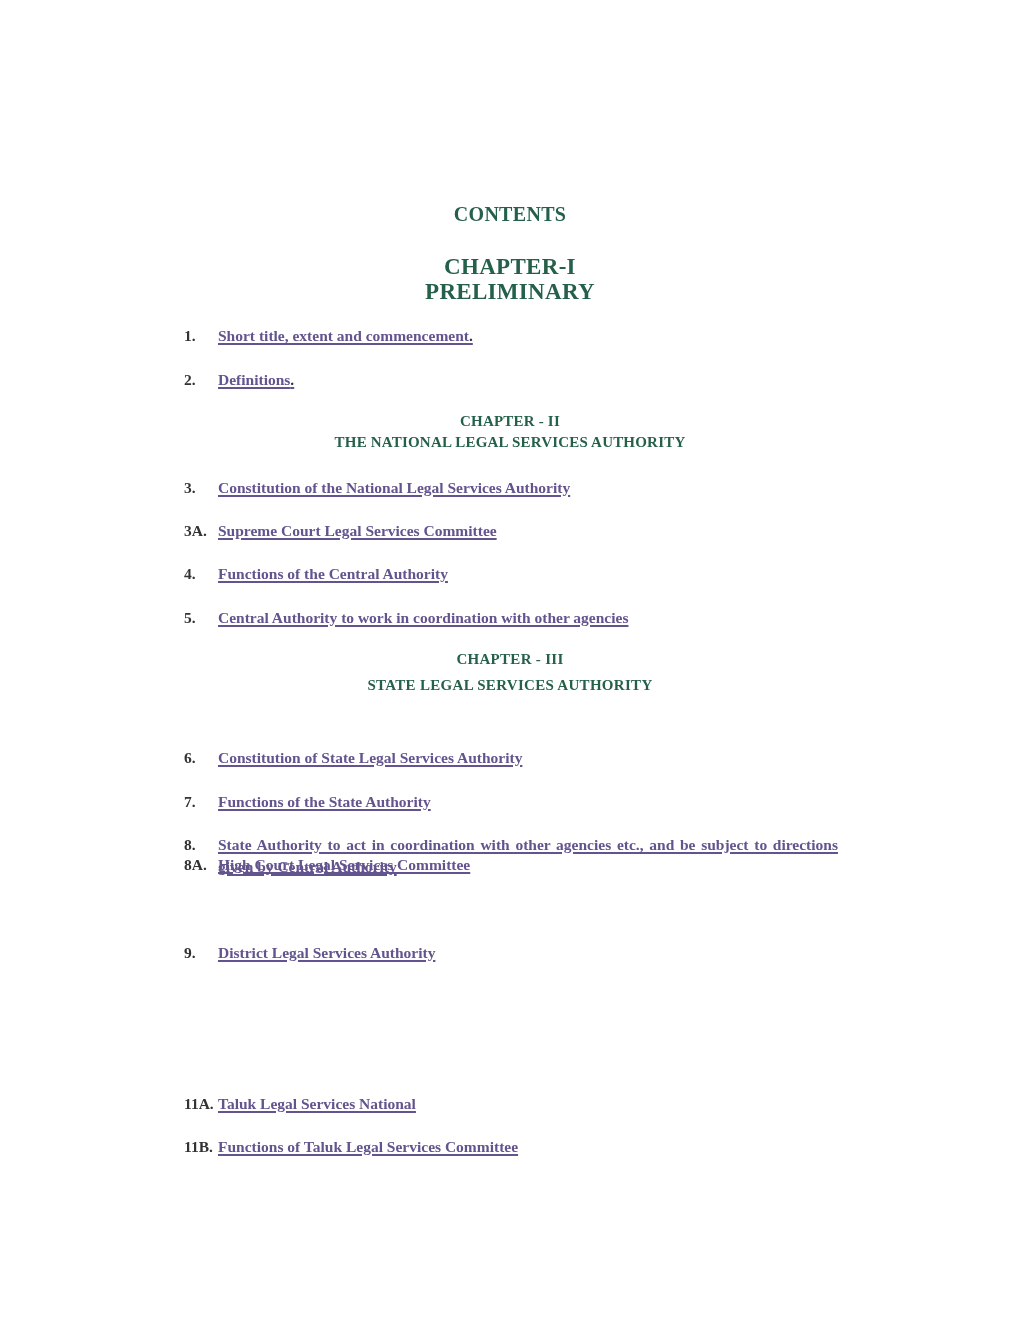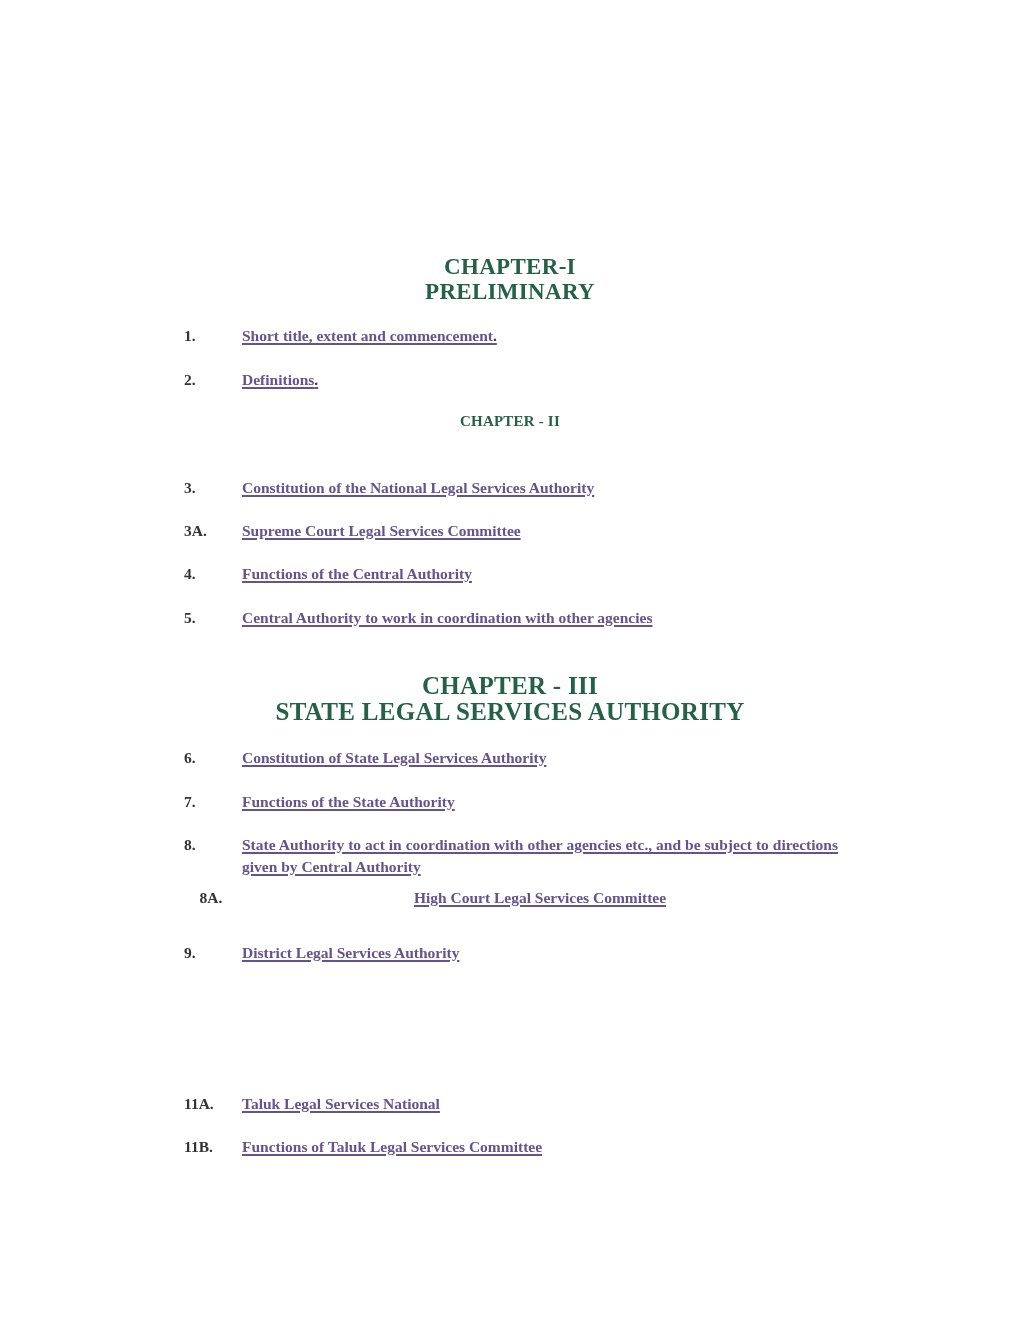--- a/index.html
+++ b/index.html
@@ -70,22 +70,22 @@
     line-height: 25px;
     letter-spacing: 0.3px;
   }
   #chapter2-heading {
     top: 411px;
     font-size: 15px;
     line-height: 21px;
     letter-spacing: 0.2px;
   }
   #chapter3-heading {
-    top: 673px;
-    font-size: 25px;
+    top: 646px;
+    font-size: 15px;
     line-height: 26px;
     letter-spacing: 0.3px;
   }
 
   
   .toc-entry {
     position: absolute;
     left: 184px;
     width: 654px;
     font-size: 15.5px;
@@ -95,21 +95,21 @@
     position: absolute;
     left: 0;
     top: 0;
     width: 54px;
     color: #333333;
     font-weight: bold;
     font-size: 15.5px;
   }
   .toc-link {
     display: block;
-    margin-left: 58px;
+    margin-left: 34px;
     color: #63538E;
     font-weight: bold;
     text-decoration: underline;
     text-underline-offset: 2px;
     text-decoration-thickness: 1.5px;
   }
   .toc-link.justified {
     text-align: justify;
     text-align-last: left;
   }
@@ -122,51 +122,53 @@
   
   #entry-1   { top: 325px; }
   #entry-2   { top: 369px; }
   #entry-3   { top: 477px; }
   #entry-3A  { top: 520px; font-family: Liberation Serif, serif; }
   #entry-4   { top: 563px; }
   #entry-5   { top: 607px; }
   #entry-6   { top: 747px; }
   #entry-7   { top: 791px; }
   #entry-8   { top: 834px; }
-  #entry-8A  { top: 887px; text-align: center; }
+  #entry-8A  { top: 854px; }
   #entry-9   { top: 942px; }
   #entry-10  { top: 985px; }
   #entry-11  { top: 1028px; }
   #entry-11A { top: 1093px; }
   #entry-11B { top: 1136px; }
 </style>
 </head>
 <body>
 
 <div class="page">
 
 
+  <div class="contents-heading">CONTENTS</div>
 
   <div class="chapter-heading" id="chapter1-heading">
     <span class="ch-num">CHAPTER-I</span>
     <span class="ch-name">PRELIMINARY</span>
   </div>
 
   <div class="toc-entry" id="entry-1">
     <span class="toc-num">1.</span>
     <span class="toc-link"><span>Short title, extent and commencement</span><span class="tail-dot">.</span></span>
   </div>
 
   <div class="toc-entry" id="entry-2">
     <span class="toc-num">2.</span>
     <span class="toc-link"><span>Definitions</span><span class="tail-dot">.</span></span>
   </div>
 
   <div class="chapter-heading" id="chapter2-heading">
     <span class="ch-num">CHAPTER - II</span>
+    <span class="ch-name">THE NATIONAL LEGAL SERVICES AUTHORITY</span>
   </div>
 
   <div class="toc-entry" id="entry-3">
     <span class="toc-num">3.</span>
     <span class="toc-link"><span>Constitution  of the National Legal Services Authority</span><span class="tail-dot"></span></span>
   </div>
 
   <div class="toc-entry" id="entry-3A">
     <span class="toc-num">3A.</span>
     <span class="toc-link"><span>Supreme Court Legal Services Committee</span><span class="tail-dot"></span></span>

